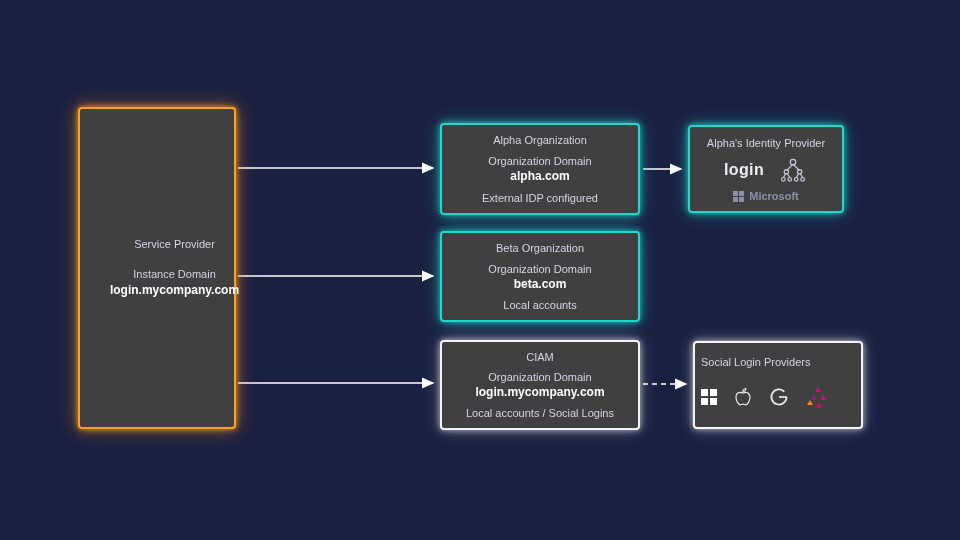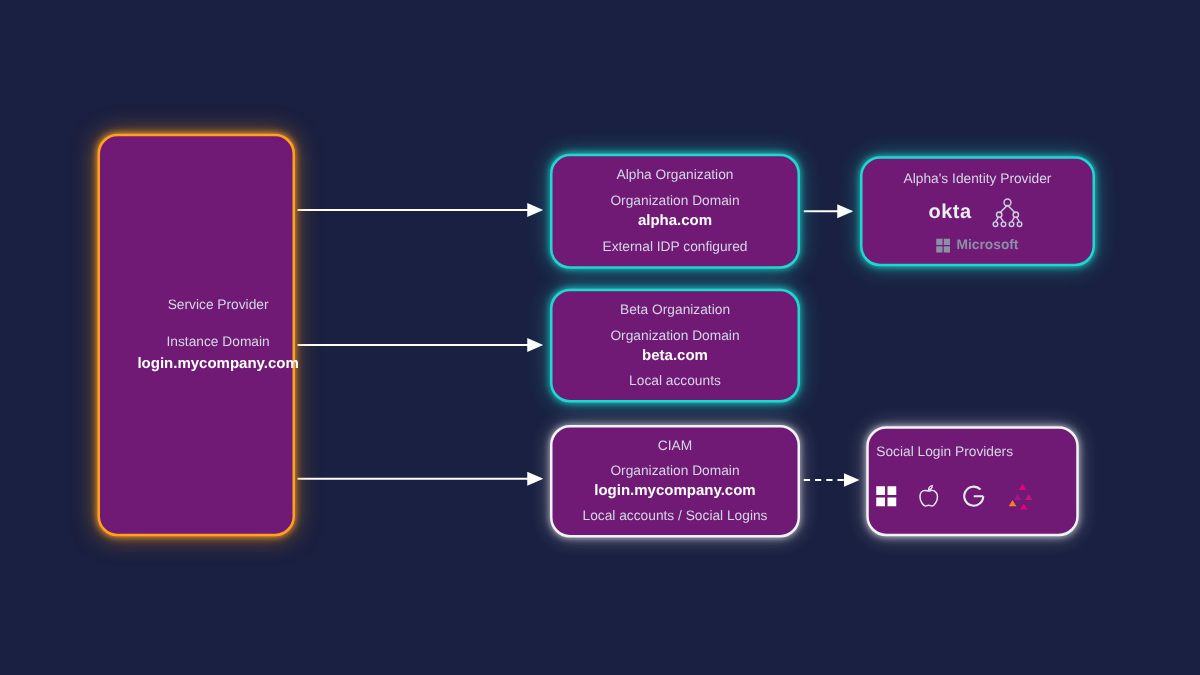--- a/index.html
+++ b/index.html
@@ -2,36 +2,36 @@
 <html><head>
 <meta charset="utf-8">
 <style>
   html,body{margin:0;padding:0;background:#1a2041;}
   #canvas{
     position:relative;width:960px;height:540px;overflow:hidden;
     background:#1a2041;
     font-family:"Liberation Sans","DejaVu Sans",sans-serif;
     color:#d3d6e4;
   }
-  .box{position:absolute;background:#701a75;border-radius:16px;box-sizing:border-box;}
+  .box{position:absolute;background:#404040;border-radius:4px;box-sizing:border-box;}
   .accent-orange{border:2px solid #ffa11e;box-shadow:0 0 6px rgba(255,161,30,.9),0 0 20px rgba(255,150,20,.5);}
   .accent-teal{border:2px solid #1ed8cf;box-shadow:0 0 6px rgba(30,216,207,.85),0 0 18px rgba(30,216,207,.45);}
   .accent-white{border:2px solid #f2f3f7;box-shadow:0 0 6px rgba(255,255,255,.65),0 0 16px rgba(255,255,255,.32);}
 
   .sp-box{left:78px;top:107px;width:158px;height:322px;display:flex;flex-direction:column;justify-content:center;align-items:center;text-align:center;font-size:11px;line-height:1.3;padding-left:35px;}
   .sp-title{margin-bottom:15px;}
   .domain{font-weight:bold;color:#ffffff;font-size:12px;margin-top:2px;}
 
   .org-box{width:200px;left:440px;display:flex;flex-direction:column;justify-content:space-between;align-items:center;text-align:center;font-size:11px;padding:9px 6px;}
   .org-alpha{top:123px;height:92px;}
   .org-beta{top:231px;height:91px;}
   .org-ciam{top:340px;height:90px;}
   .org-mid{display:flex;flex-direction:column;align-items:center;}
 
-  .idp-box{left:688px;top:125px;width:188px;height:88px;display:flex;flex-direction:column;justify-content:space-between;align-items:center;font-size:11px;padding:10px 6px 9px;}
+  .idp-box{left:688px;top:125px;width:156px;height:88px;display:flex;flex-direction:column;justify-content:space-between;align-items:center;font-size:11px;padding:10px 6px 9px;}
   .idp-row{display:flex;align-items:center;gap:14px;}
   .okta-logo{font-weight:800;font-size:16px;color:#eceef5;letter-spacing:.4px;}
   .ms-muted{display:flex;align-items:center;gap:5px;color:#8b90a7;font-size:11px;font-weight:600;}
   .ms-grid{display:grid;grid-template-columns:5px 5px;grid-template-rows:5px 5px;gap:1px;}
   .ms-grid span{background:#8b90a7;}
 
   .social-box{left:693px;top:341px;width:170px;height:88px;display:flex;flex-direction:column;font-size:11px;padding:13px 6px 9px;}
   .social-row{display:flex;align-items:center;gap:13px;margin-top:16px;}
   .ms-grid-white{display:grid;grid-template-columns:7px 7px;grid-template-rows:7px 7px;gap:1.5px;}
   .ms-grid-white span{background:#ffffff;}
@@ -92,21 +92,21 @@
     <div class="org-mid">
       <div>Organization Domain</div>
       <div class="domain">login.mycompany.com</div>
     </div>
     <div>Local accounts / Social Logins</div>
   </div>
 
   <div class="box accent-teal idp-box">
     <div>Alpha's Identity Provider</div>
     <div class="idp-row">
-      <span class="okta-logo">okta</span>
+      <span class="okta-logo">login</span>
       <svg width="30" height="26" viewBox="0 0 28 24">
         <g stroke="#c9cdde" stroke-width="1.1" fill="none">
           <line x1="14" y1="6.5" x2="8" y2="12.5"></line>
           <line x1="14" y1="6.5" x2="20" y2="12.5"></line>
           <line x1="7.5" y1="15" x2="5" y2="19"></line>
           <line x1="8.5" y1="15" x2="11" y2="19"></line>
           <line x1="19.5" y1="15" x2="17" y2="19"></line>
           <line x1="20.5" y1="15" x2="23" y2="19"></line>
           <circle cx="14" cy="4.6" r="2.6"></circle>
           <circle cx="7.8" cy="13.6" r="2"></circle>

